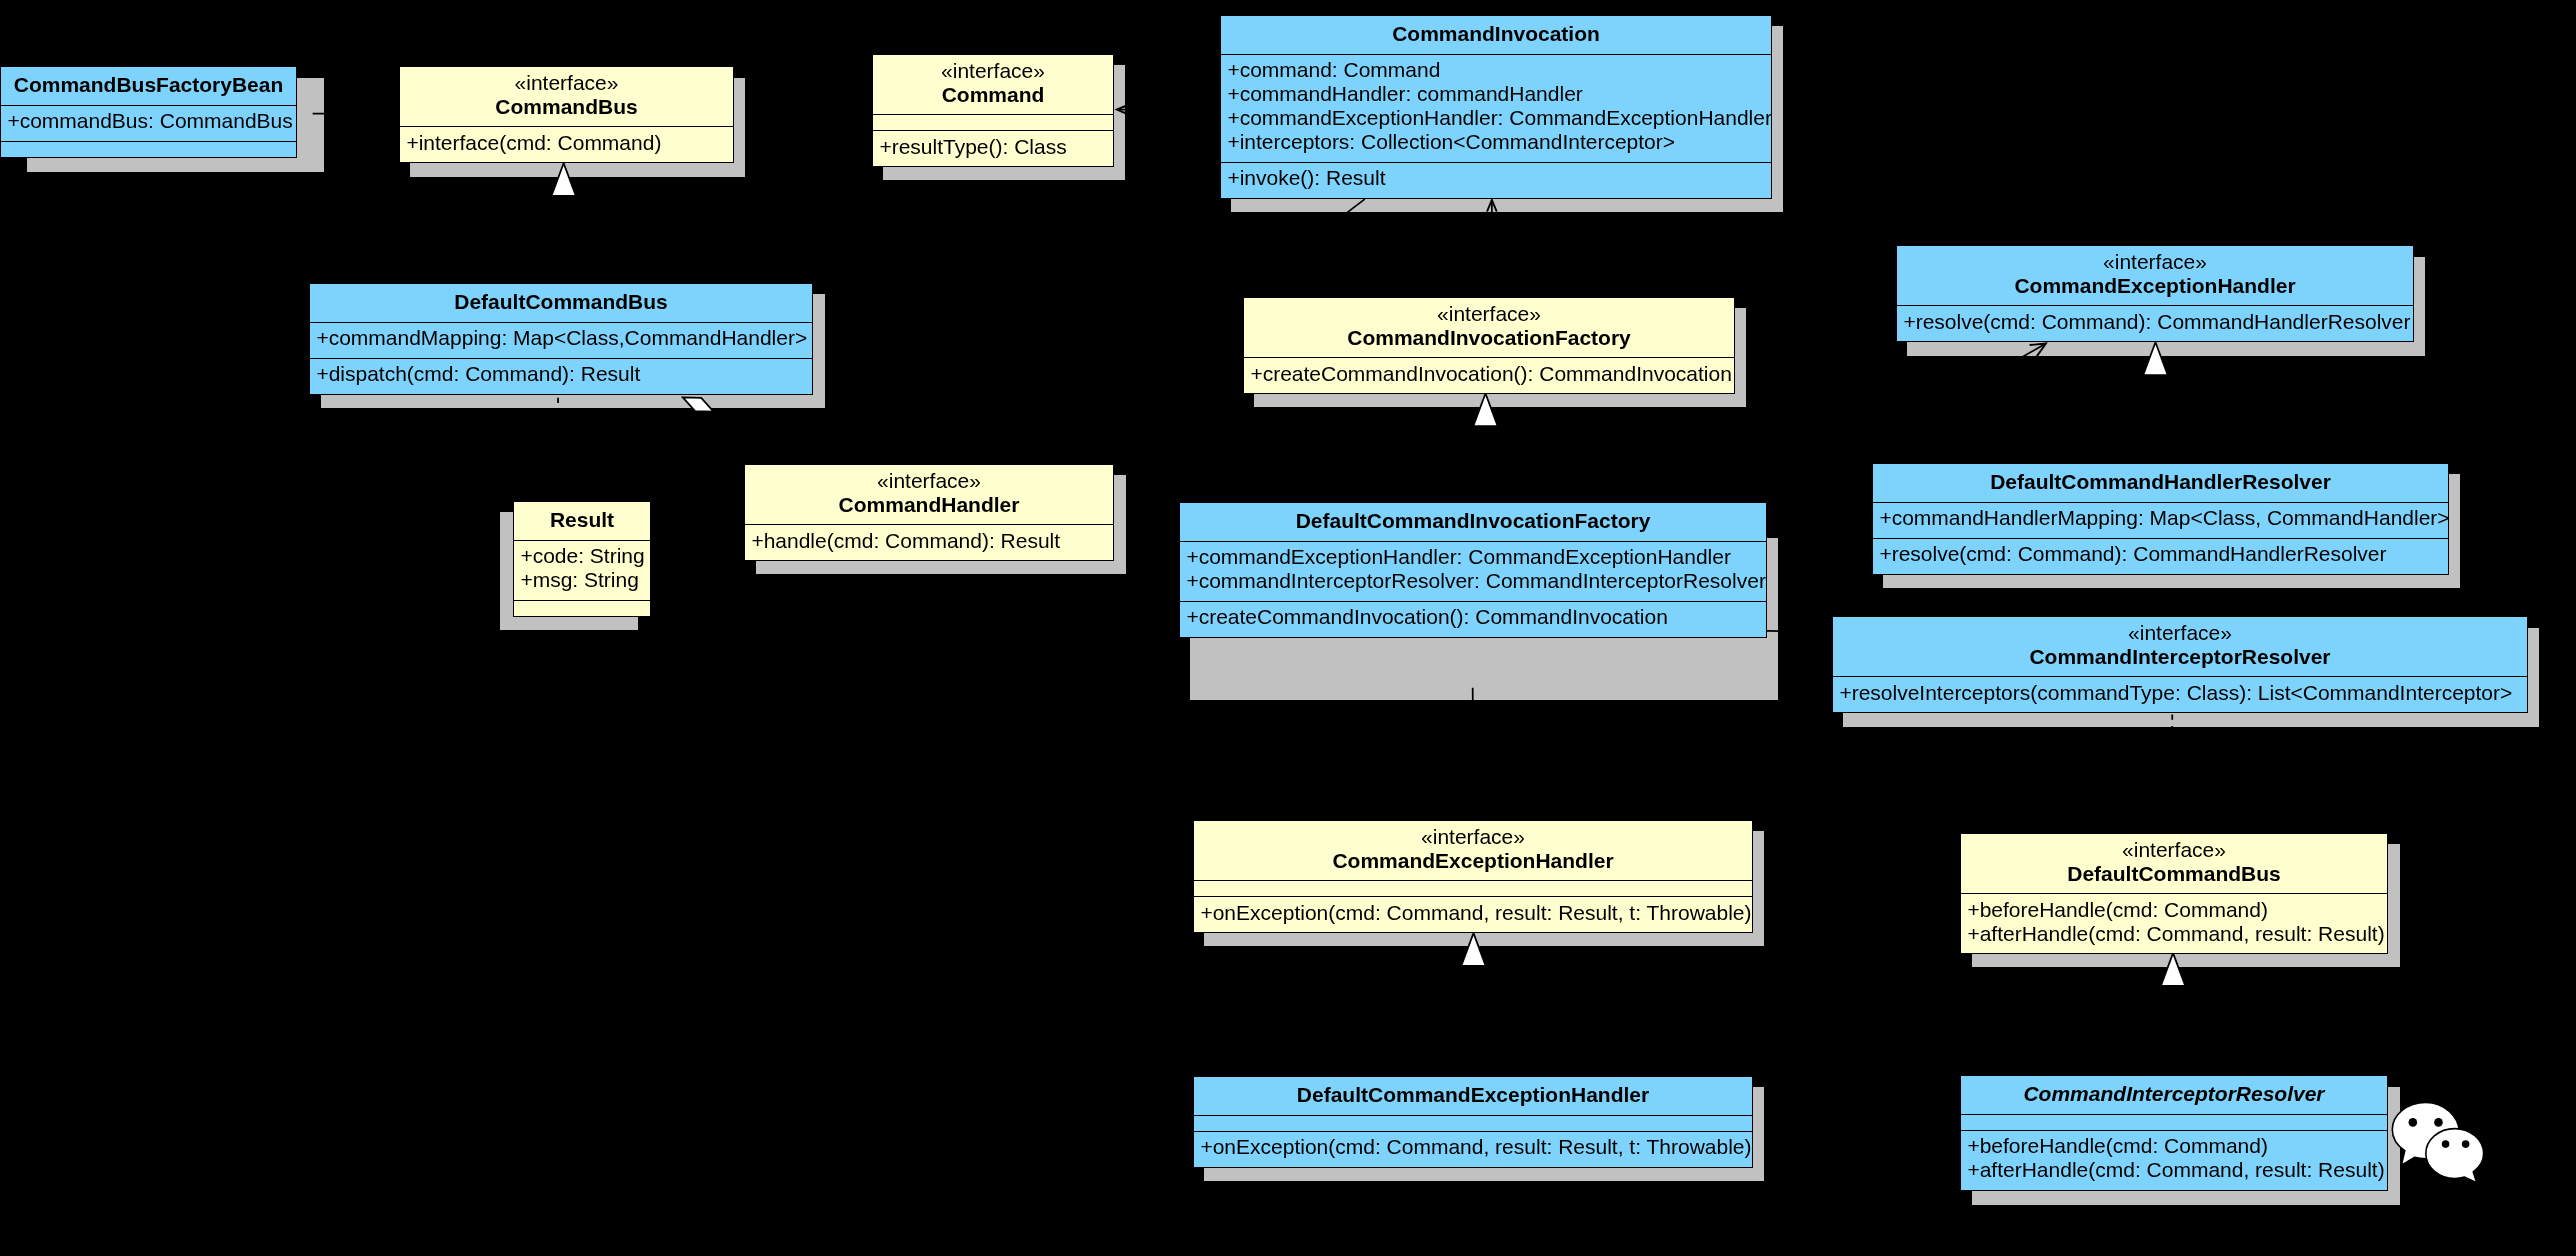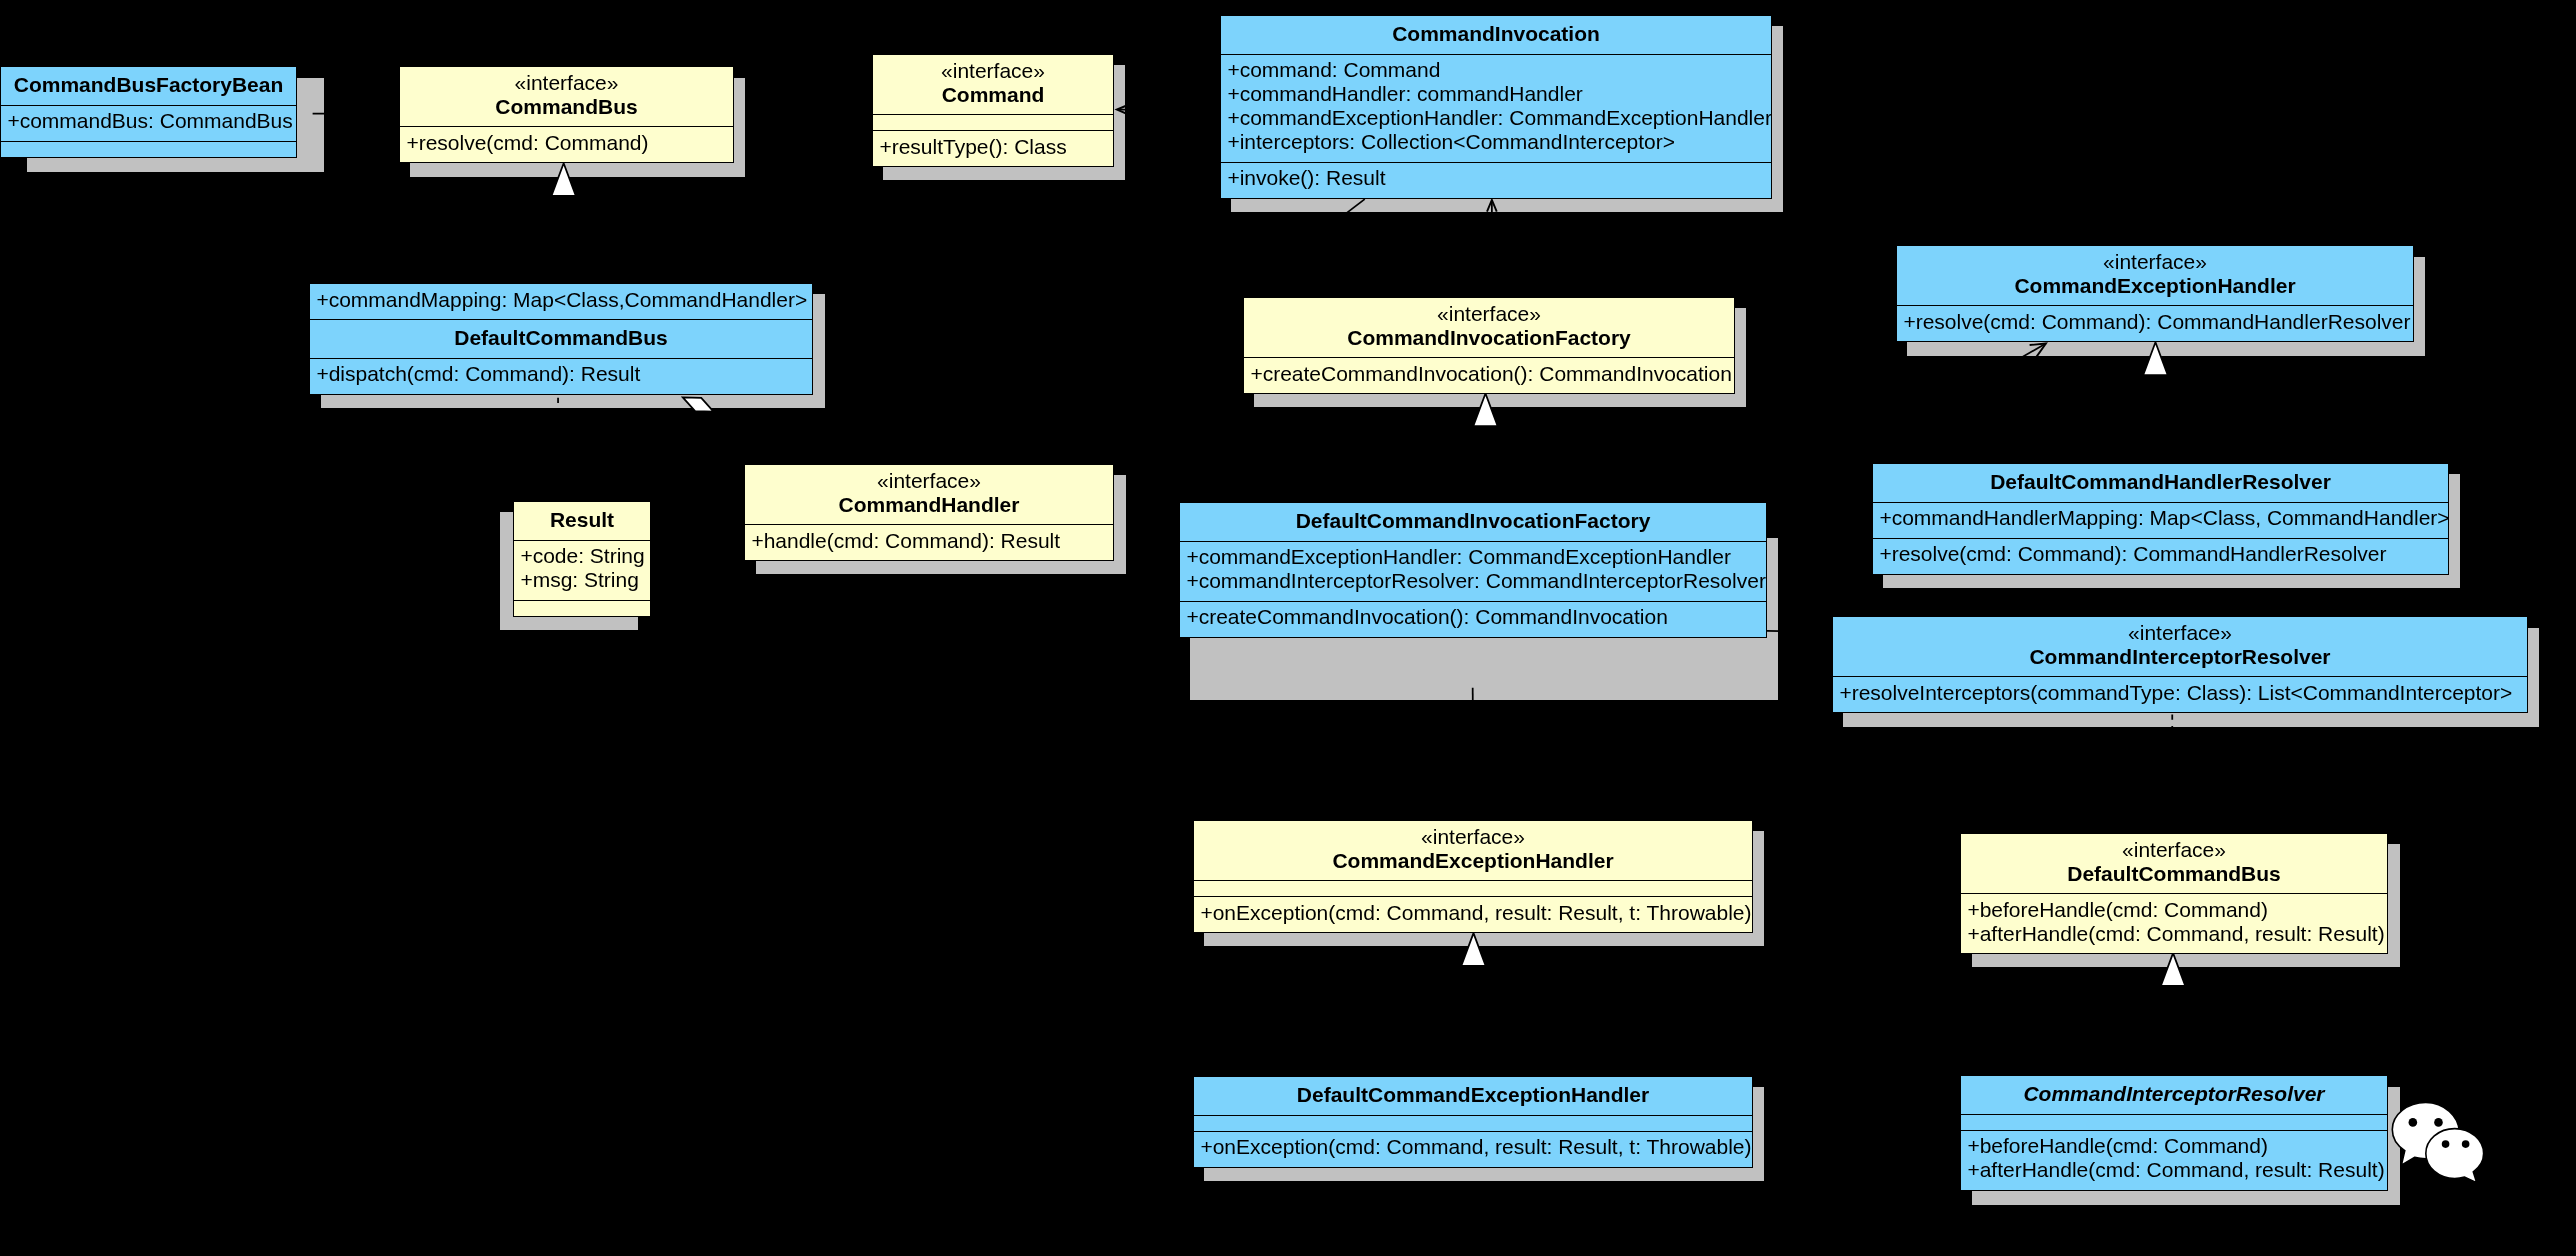--- a/index.html
+++ b/index.html
@@ -84,21 +84,21 @@
     <div class="ln ln-pad">+commandBus: CommandBus</div>
   </div>
   <div class="cmp cmp-empty"></div>
 </div>
 <div class="uml-class interface-fill" style="left: 399px; top: 66px; width: 335px;">
   <div class="cmp cmp-title">
     <div class="ln stereo">«interface»</div>
     <div class="ln cname">CommandBus</div>
   </div>
   <div class="cmp cmp-body">
-    <div class="ln ln-pad">+resolve(cmd: Command)</div>
+    <div class="ln ln-pad">+interface(cmd: Command)</div>
   </div>
 </div>
 <div class="uml-class interface-fill" style="left: 872px; top: 54px; width: 242px;">
   <div class="cmp cmp-title">
     <div class="ln stereo">«interface»</div>
     <div class="ln cname">Command</div>
   </div>
   <div class="cmp cmp-empty"></div>
   <div class="cmp cmp-body">
     <div class="ln ln-pad">+resultType(): Class</div>
@@ -112,25 +112,25 @@
     <div class="ln ln-pad">+command: Command</div>
     <div class="ln ln-pad">+commandHandler: commandHandler</div>
     <div class="ln ln-pad">+commandExceptionHandler: CommandExceptionHandler</div>
     <div class="ln ln-pad">+interceptors: Collection&lt;CommandInterceptor&gt;</div>
   </div>
   <div class="cmp cmp-body">
     <div class="ln ln-pad">+invoke(): Result</div>
   </div>
 </div>
 <div class="uml-class class-fill" style="left: 309px; top: 283px; width: 504px;">
+  <div class="cmp cmp-title single">
+    <div class="ln cname">DefaultCommandBus</div>
+  </div>
   <div class="cmp cmp-body">
     <div class="ln ln-pad">+commandMapping: Map&lt;Class,CommandHandler&gt;</div>
-  </div>
-  <div class="cmp cmp-title single">
-    <div class="ln cname">DefaultCommandBus</div>
   </div>
   <div class="cmp cmp-body">
     <div class="ln ln-pad">+dispatch(cmd: Command): Result</div>
   </div>
 </div>
 <div class="uml-class interface-fill" style="left: 1243px; top: 297px; width: 492px;">
   <div class="cmp cmp-title">
     <div class="ln stereo">«interface»</div>
     <div class="ln cname">CommandInvocationFactory</div>
   </div>

